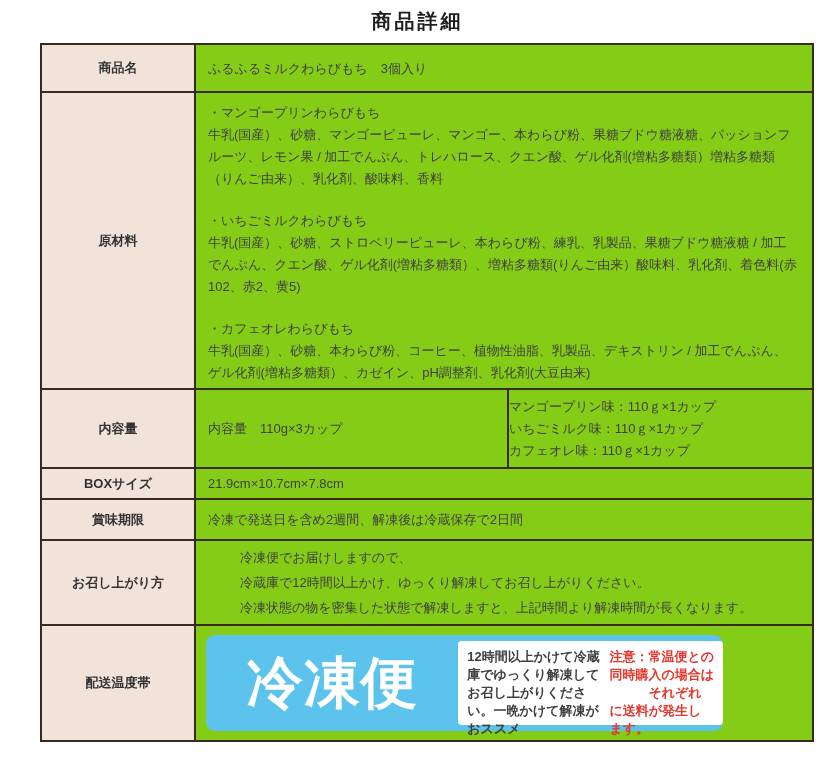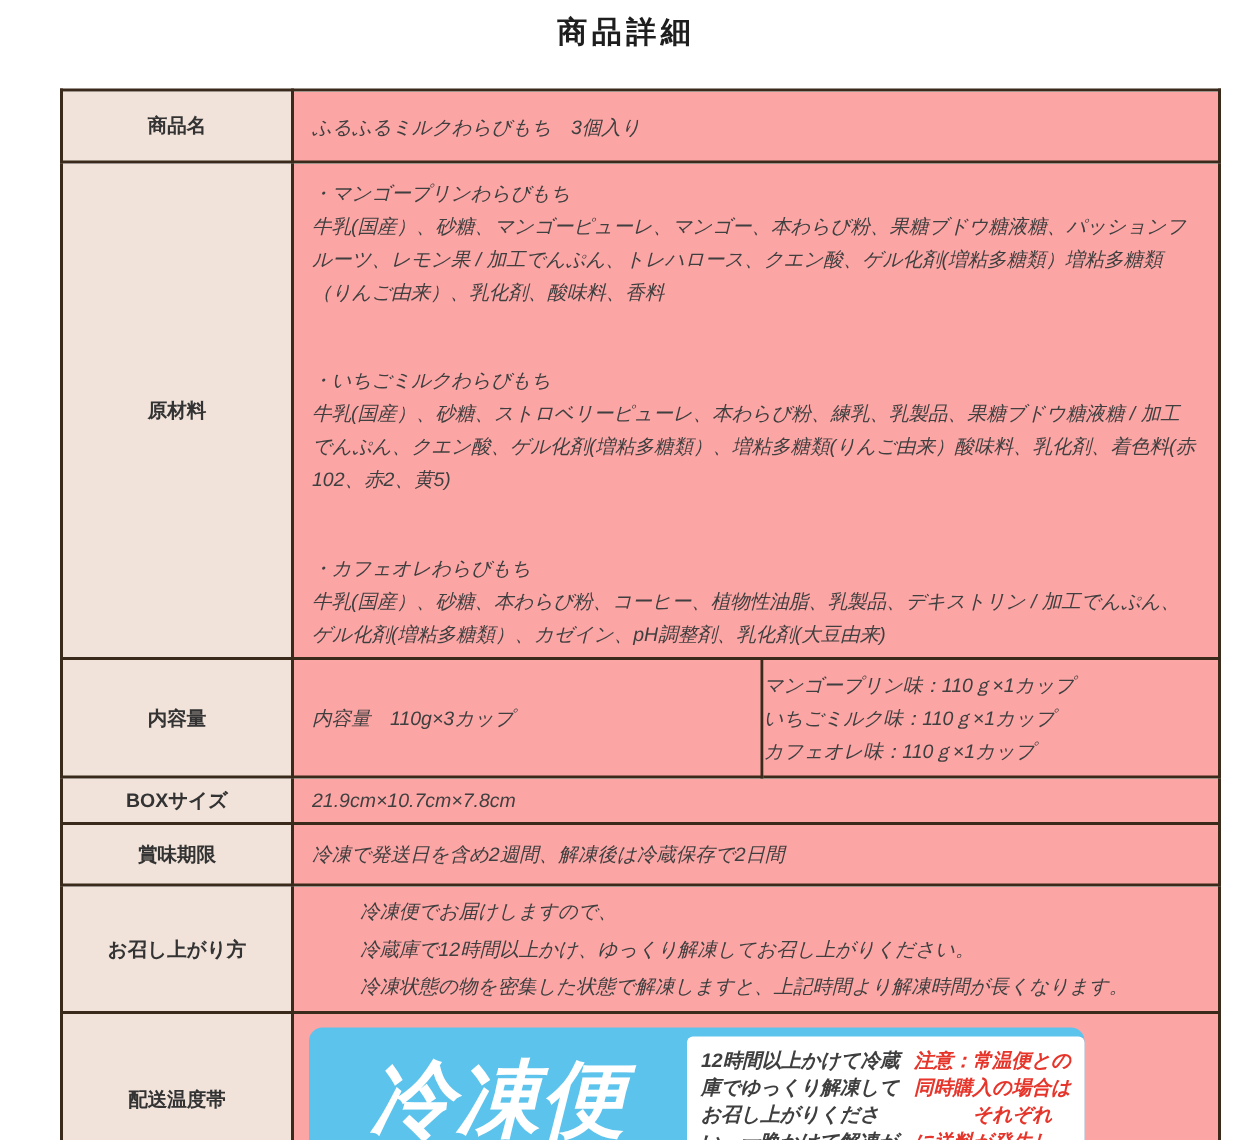--- a/index.html
+++ b/index.html
@@ -4,21 +4,21 @@
 <style>
   * { box-sizing: border-box; }
   html, body {
     margin: 0; padding: 0;
     width: 835px; height: 760px;
     background: #ffffff;
     font-family: "Liberation Sans", sans-serif;
     color: #3f3f3f;
   }
   .page-title {
-    margin: 8px 0 24px 0;
+    margin: 8px 0 8px 0;
     text-align: center;
     font-family: "Liberation Serif", serif;
     font-weight: bold;
     font-size: 20px;
     letter-spacing: 3px;
     color: #1e1e1e;
   }
   table.detail {
     border-collapse: collapse;
     table-layout: fixed;
@@ -35,29 +35,28 @@
   }
   th {
     background: #f1e3da;
     font-weight: bold;
     text-align: center;
     vertical-align: middle;
     color: #333333;
     padding: 2px 4px;
   }
   td {
-    background: #fca5a5;
+    background: #84cc16;
     padding: 4px 14px 4px 12px;
     vertical-align: middle;
     line-height: 21px;
-    font-style: italic;
   }
   .pre { white-space: pre-line; }
   td.ingredients { vertical-align: top; padding-top: 9px; line-height: 22px; }
-  .ing-section + .ing-section { margin-top: 37px; }
+  .ing-section + .ing-section { margin-top: 20px; }
   td.how-to { line-height: 25px; padding-left: 44px; }
   td.breakdown { line-height: 22px; padding-left: 0; }
   td.banner-cell { padding: 6px 10px; }
   .banner {
     width: 517px; height: 96px;
     background: #5cc3ec;
     border-radius: 9px;
     display: flex;
     align-items: center;
   }

